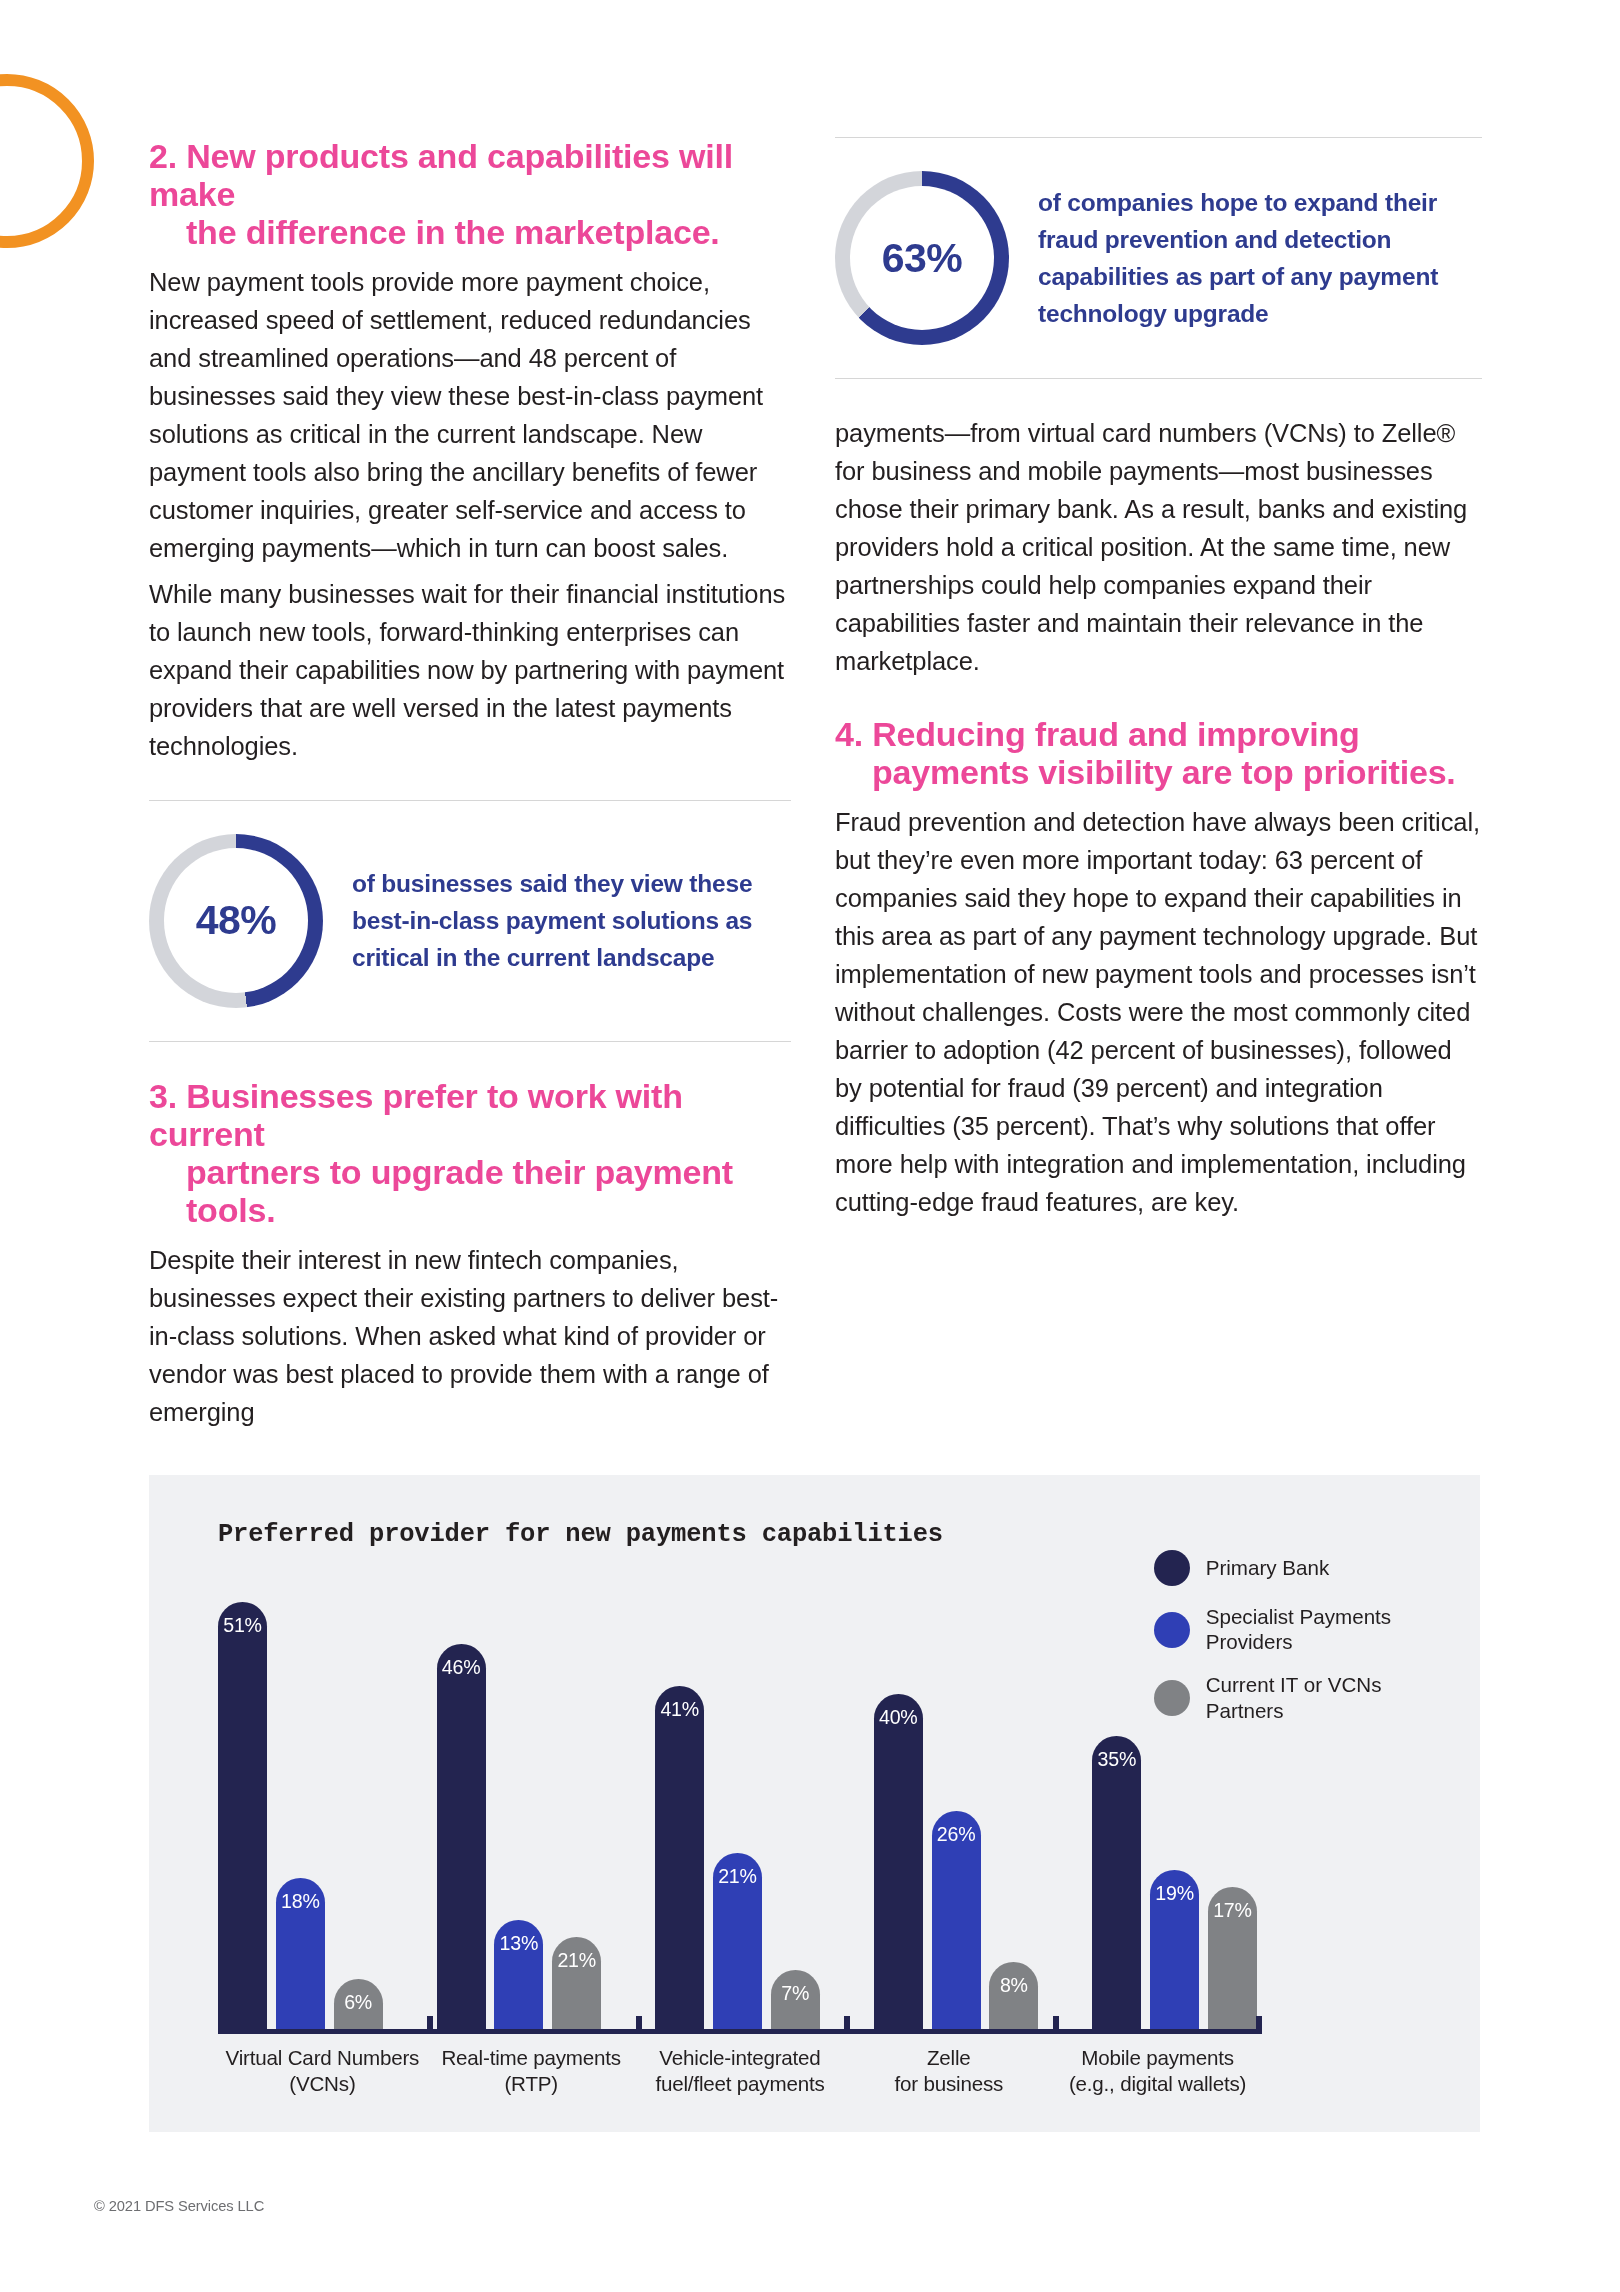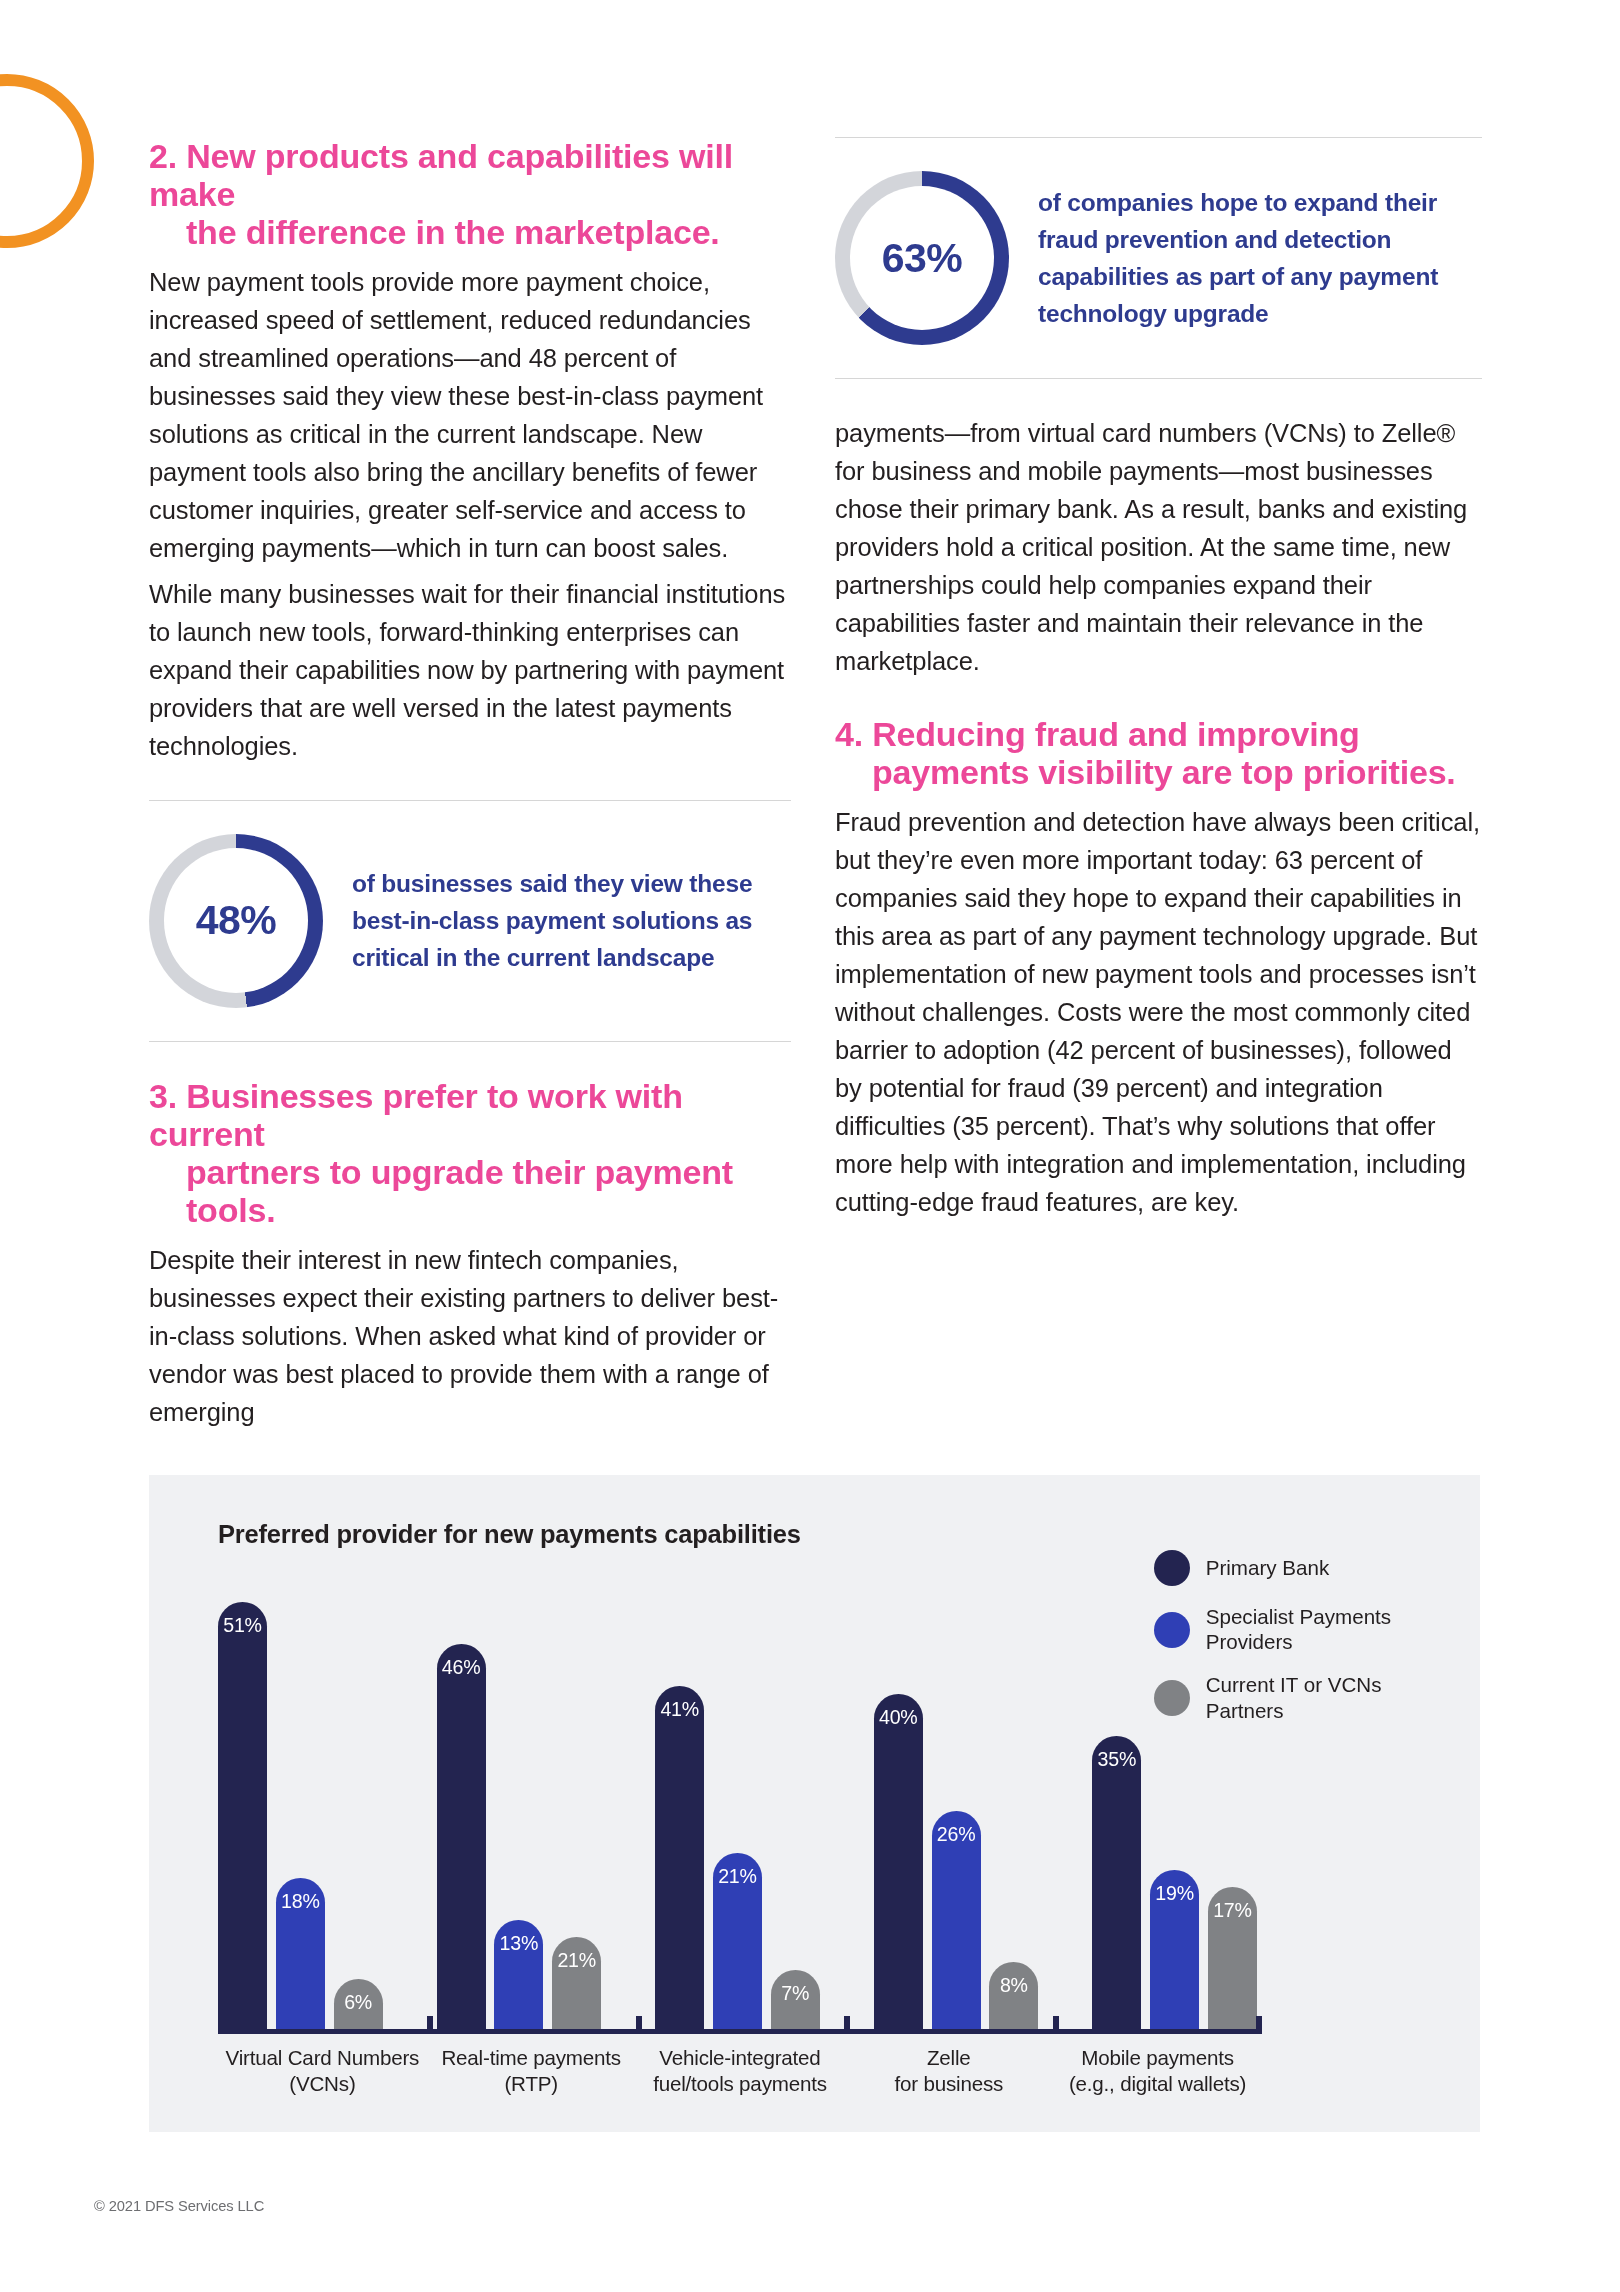--- a/index.html
+++ b/index.html
@@ -119,20 +119,21 @@
     background: #F0F1F3;
   }
   .chart-title {
     position: absolute;
     left: 69px;
     top: 45px;
     font-size: 25.5px;
     font-weight: bold;
     color: #231f20;
     letter-spacing: -0.2px;
+    font-family: Liberation Mono, monospace;
   }
 
   .legend {
     position: absolute;
     right: 61px;
     top: 74px;
     width: 265px;
   }
   .legend-row {
     display: flex;
@@ -390,21 +391,21 @@
         <div class="cat-label" style="width: 209px;">
           <div>Virtual Card Numbers</div>
           <div>(VCNs)</div>
         </div>
         <div class="cat-label" style="width: 209px;">
           <div>Real-time payments</div>
           <div>(RTP)</div>
         </div>
         <div class="cat-label" style="width: 209px;">
           <div>Vehicle-integrated</div>
-          <div>fuel/tools payments</div>
+          <div>fuel/fleet payments</div>
         </div>
         <div class="cat-label" style="width: 209px;">
           <div>Zelle</div>
           <div>for business</div>
         </div>
         <div class="cat-label" style="width: 209px;">
           <div>Mobile payments</div>
           <div>(e.g., digital wallets)</div>
         </div>
       </div>

